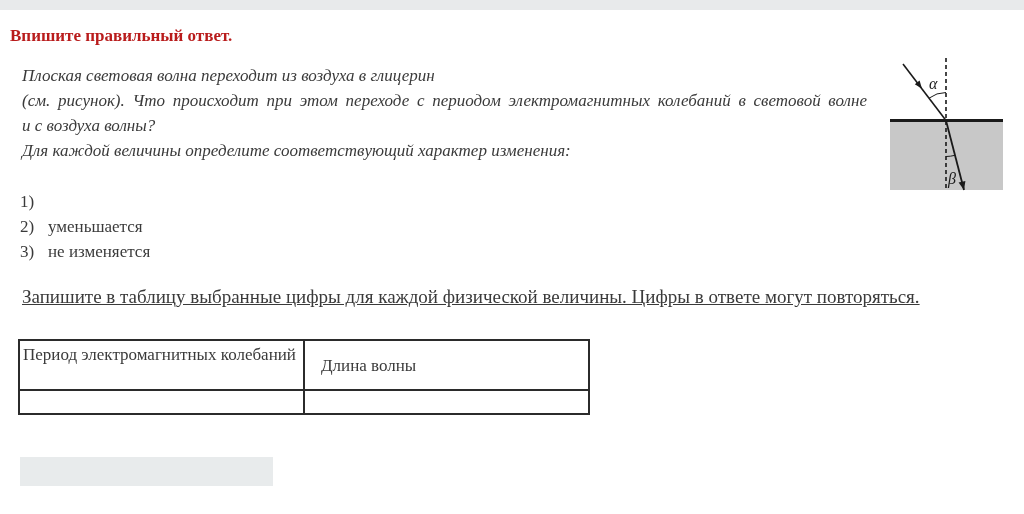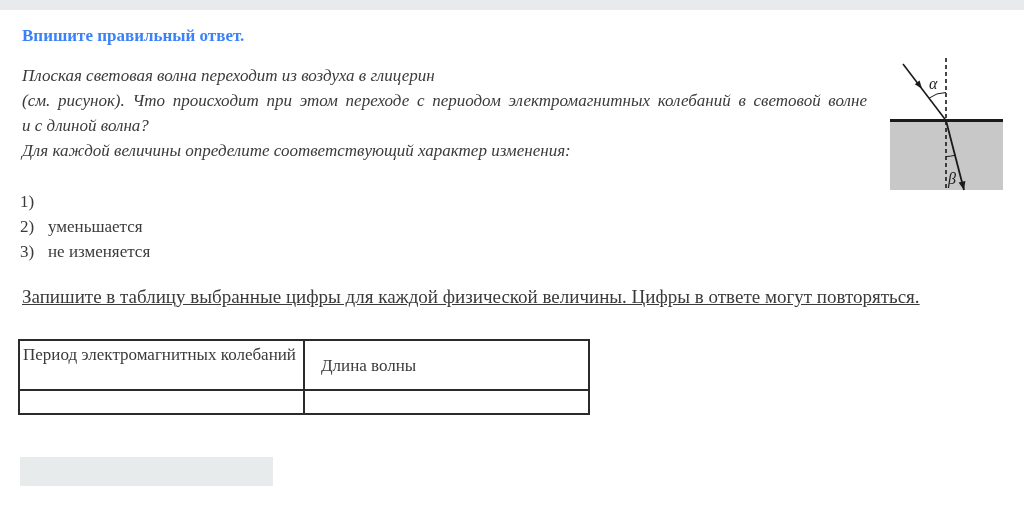--- a/index.html
+++ b/index.html
@@ -10,22 +10,22 @@
     color: #3a3a3a;
     overflow: hidden;
     position: relative;
   }
   .topbar {
     position: absolute; left: 0; top: 0;
     width: 1024px; height: 10px;
     background: #e8eaeb;
   }
   .title {
-    position: absolute; left: 22px; top: 26px;
-    font-size: 17px; font-weight: bold; color: #3b82f6;
+    position: absolute; left: 10px; top: 26px;
+    font-size: 17px; font-weight: bold; color: #b91c1c;
   }
   .problem {
     position: absolute; left: 22px; top: 63px;
     width: 845px; font-size: 17px; line-height: 25px; font-style: italic;
   }
   .p-line { height: 25px; }
   .p-line.justified { text-align: justify; text-align-last: justify; }
   .options {
     position: absolute; left: 20px; top: 189px;
     font-size: 17px; line-height: 25px;
@@ -81,21 +81,21 @@
 </head>
 <body>
 
 <div class="topbar"></div>
 
 <div class="title">Впишите правильный ответ.</div>
 
 <div class="problem">
   <div class="p-line">Плоская световая волна переходит из воздуха в глицерин</div>
   <div class="p-line justified">(см. рисунок). Что происходит при этом переходе с периодом электромагнитных колебаний в световой волне</div>
-  <div class="p-line">и с длиной волна?</div>
+  <div class="p-line">и с воздуха волны?</div>
   <div class="p-line">Для каждой величины определите соответствующий характер изменения:</div>
 </div>
 
 <div class="options">
   <div class="option">
     <span class="num">1)</span>
   </div>
   <div class="option">
     <span class="num">2)</span>
     <span class="lbl">уменьшается</span>

